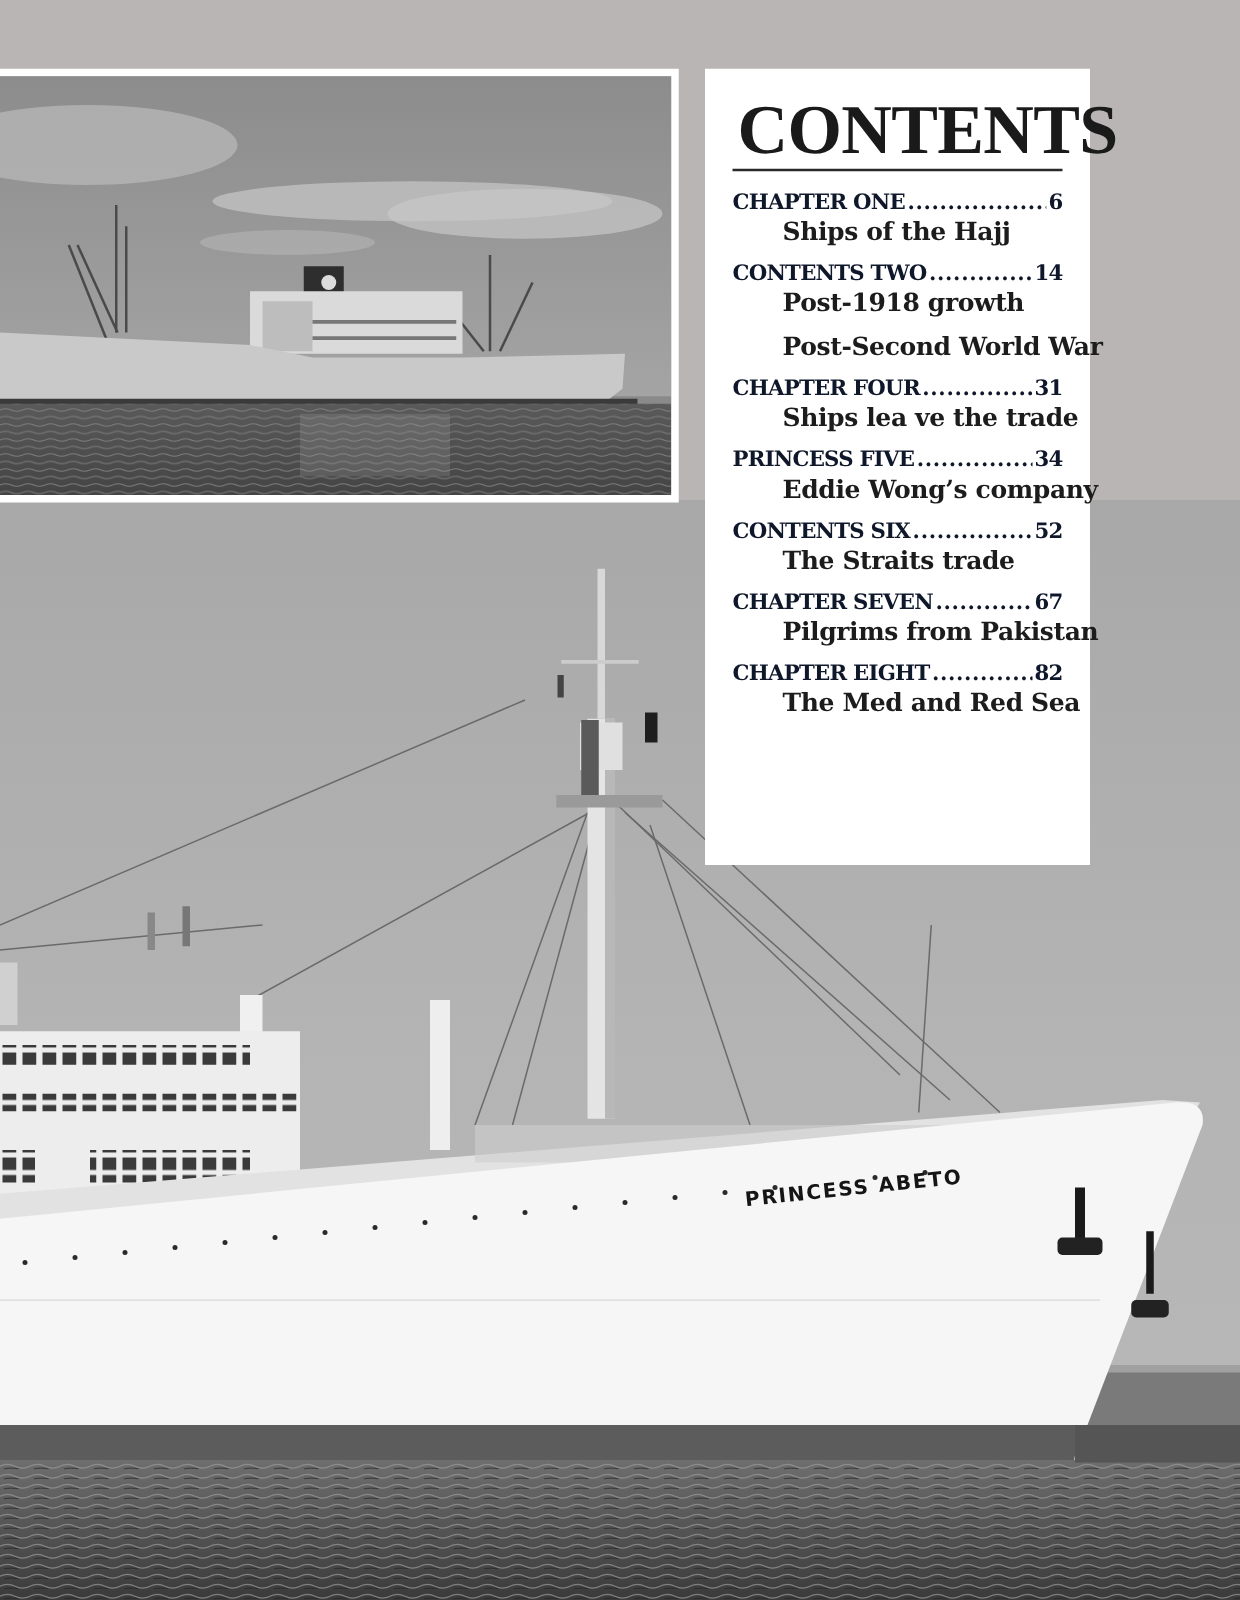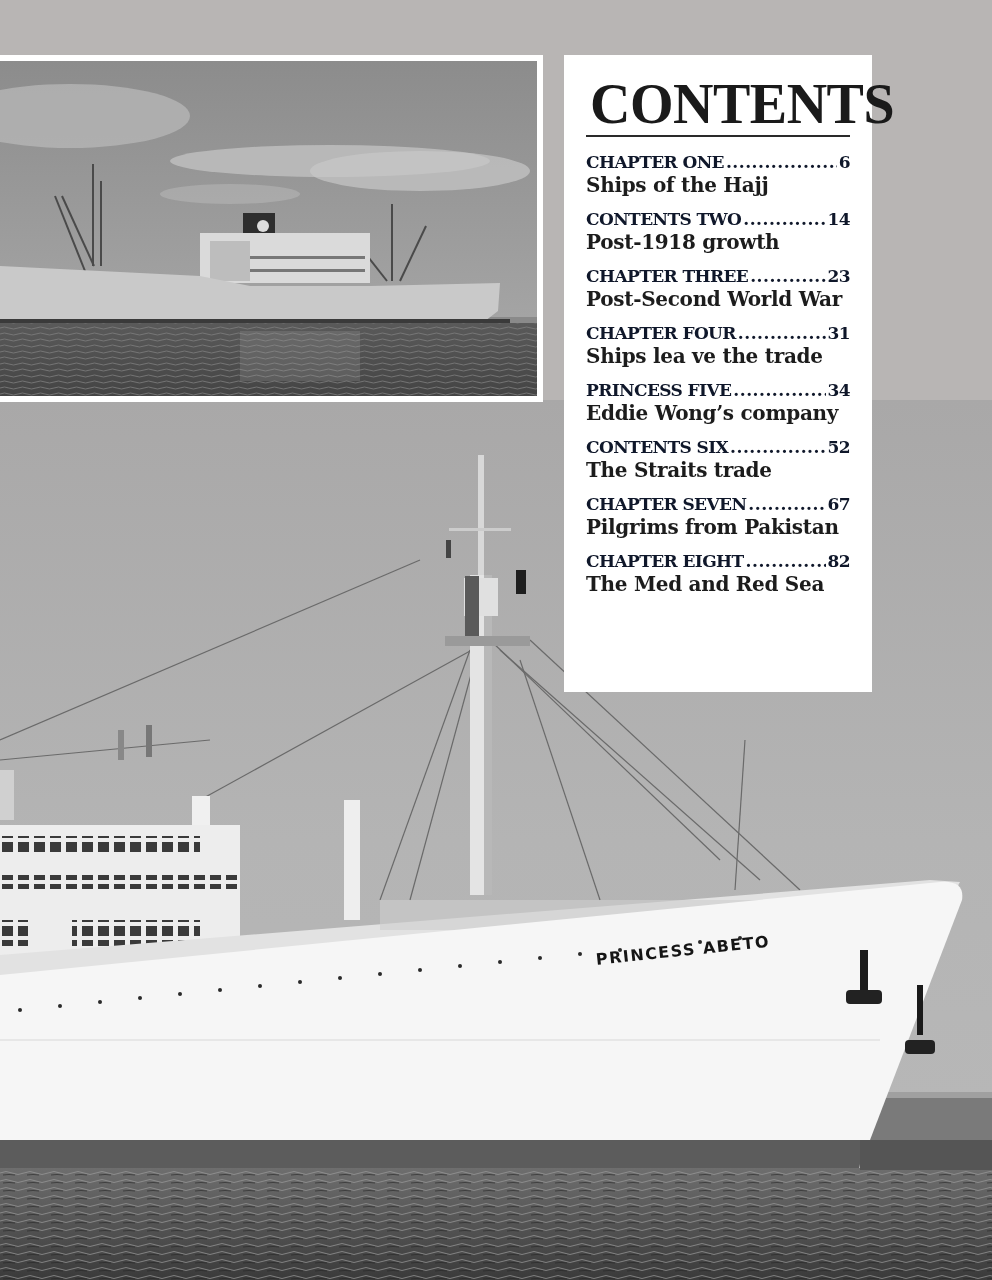--- a/index.html
+++ b/index.html
@@ -12,21 +12,21 @@
   .inset-photo svg{display:block;}
   .contents-panel{position:absolute;left:564px;top:55px;width:308px;height:637px;background:#ffffff;box-sizing:border-box;padding:20px 22px 16px 22px;}
   .contents-title{font-family:"Liberation Serif","DejaVu Serif",serif;font-weight:bold;font-size:56px;line-height:58px;color:#1a1a1a;text-align:center;letter-spacing:-0.5px;margin:0 0 2px 0;padding-left:4px;}
   .title-rule{height:2px;background:#2a2a2a;margin:0 0 14px 0;}
   .entry{margin-bottom:11px;}
   .entry-head{display:flex;align-items:baseline;font-family:"DejaVu Serif",serif;font-weight:bold;font-size:17px;line-height:22px;color:#0f172a;white-space:nowrap;letter-spacing:-0.6px;}
   .entry-head .label{flex:0 0 auto;}
   .entry-head .dots{flex:1 1 auto;overflow:hidden;margin:0 2px;}
   .entry-head .dots::after{content:"..................................................";letter-spacing:0.5px;}
   .entry-head .page{flex:0 0 auto;}
-  .entry-title{font-family:"DejaVu Serif",serif;font-weight:bold;font-size:20px;line-height:24px;color:#1c1c1c;letter-spacing:-0.3px;white-space:nowrap;}
+  .entry-title{font-family:"DejaVu Serif",serif;font-weight:bold;font-size:20px;line-height:24px;color:#1c1c1c;letter-spacing:-0.3px;white-space:nowrap;margin-left:40px;}
   .ship-name{position:absolute;left:595px;top:950px;transform:rotate(-6deg);transform-origin:left top;font-family:"DejaVu Sans",sans-serif;font-weight:bold;font-size:16px;letter-spacing:1.5px;color:#151515;}
 </style>
 </head>
 <body>
 
 <div class="main-photo">
   <svg width="992" height="1280" viewBox="0 0 992 1280" xmlns="http://www.w3.org/2000/svg">
     <defs>
       <linearGradient id="sky" x1="0" y1="0" x2="0" y2="1">
         <stop offset="0" stop-color="#a9a8a8"></stop>
@@ -195,25 +195,20 @@
   </div>
   <div class="entry">
     <div class="entry-head">
         <span class="label">CONTENTS TWO</span>
         <span class="dots"></span>
         <span class="page">14</span>
       </div>
     <div class="entry-title">Post-1918 growth</div>
   </div>
   <div class="entry">
-    <div class="entry-head">
-        <span class="label">CHAPTER THREE</span>
-        <span class="dots"></span>
-        <span class="page">23</span>
-      </div>
     <div class="entry-title">Post-Second World War</div>
   </div>
   <div class="entry">
     <div class="entry-head">
         <span class="label">CHAPTER FOUR</span>
         <span class="dots"></span>
         <span class="page">31</span>
       </div>
     <div class="entry-title">Ships lea ve the trade</div>
   </div>

